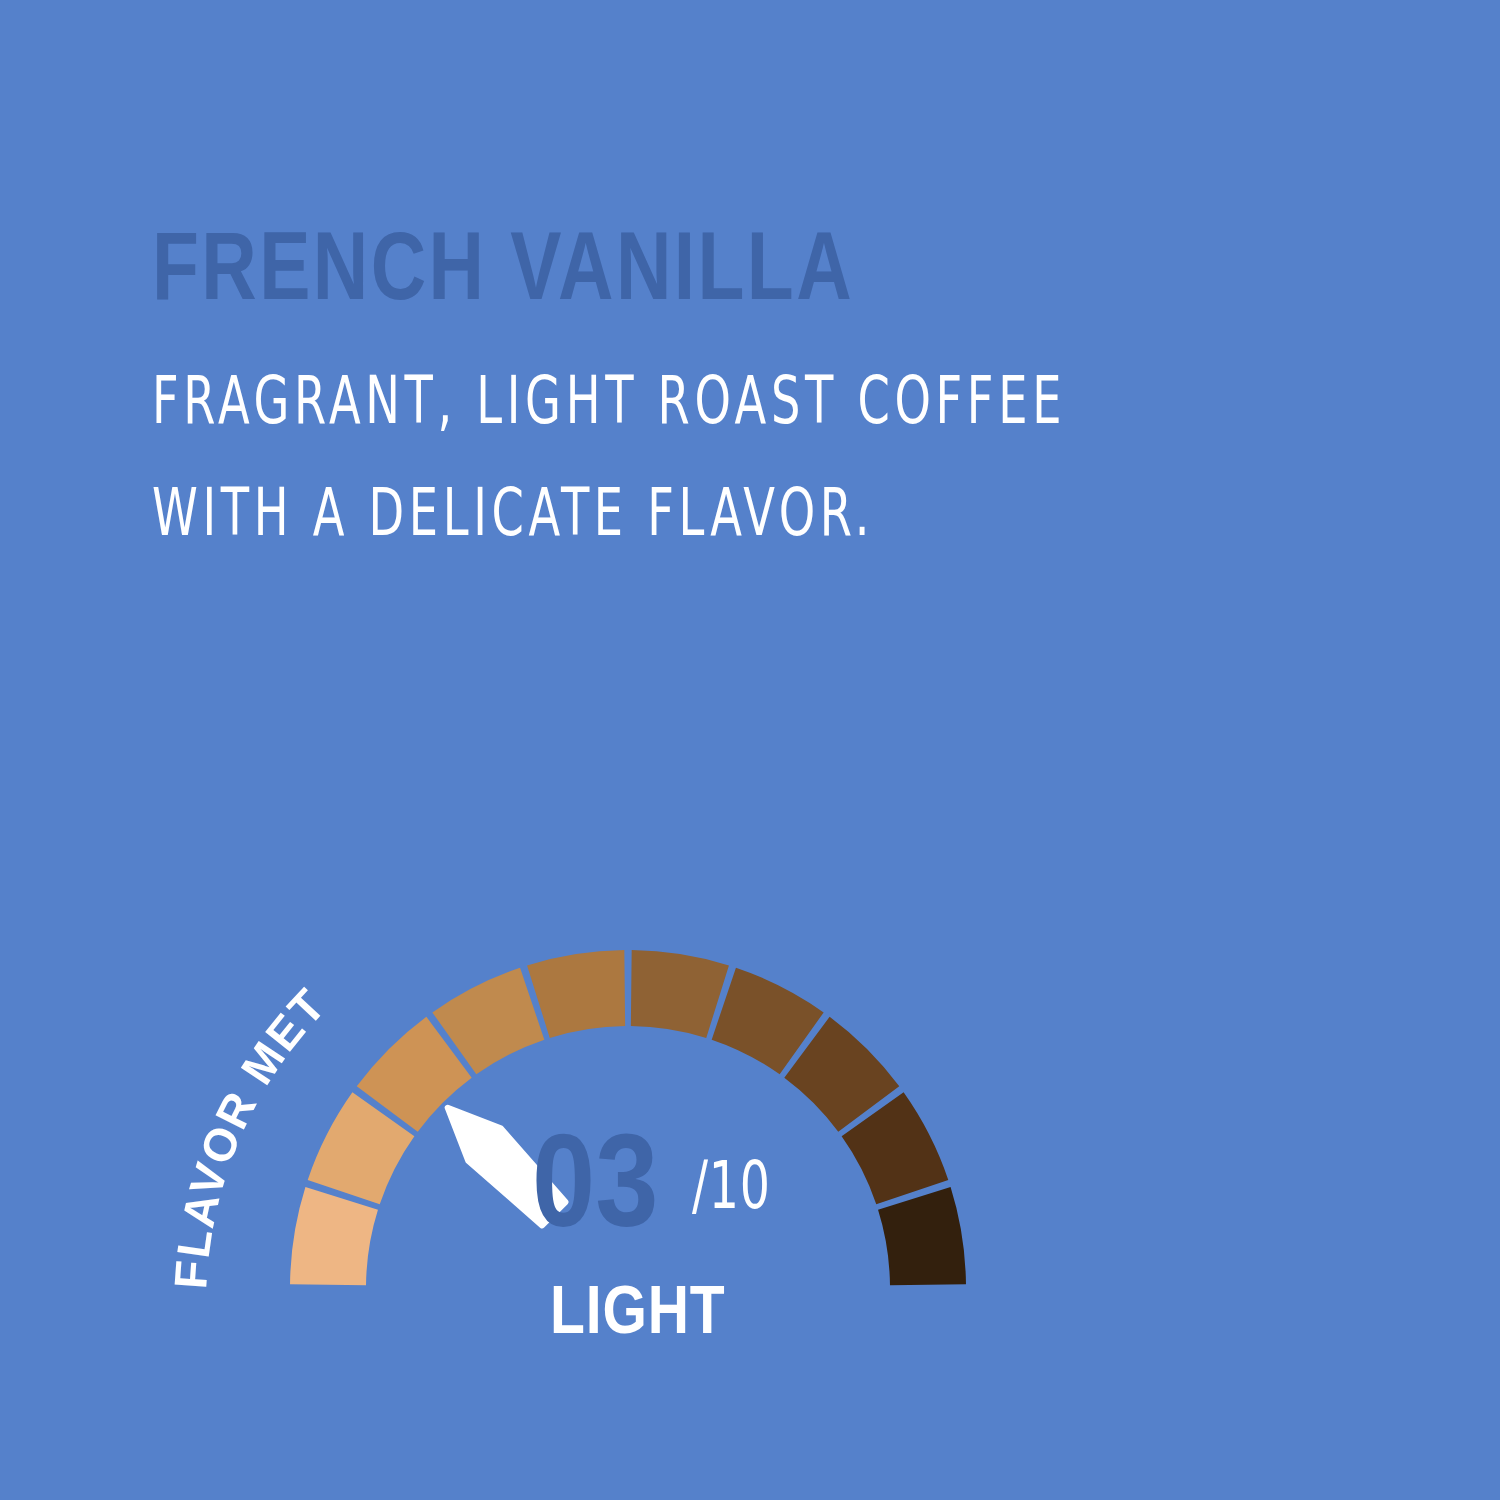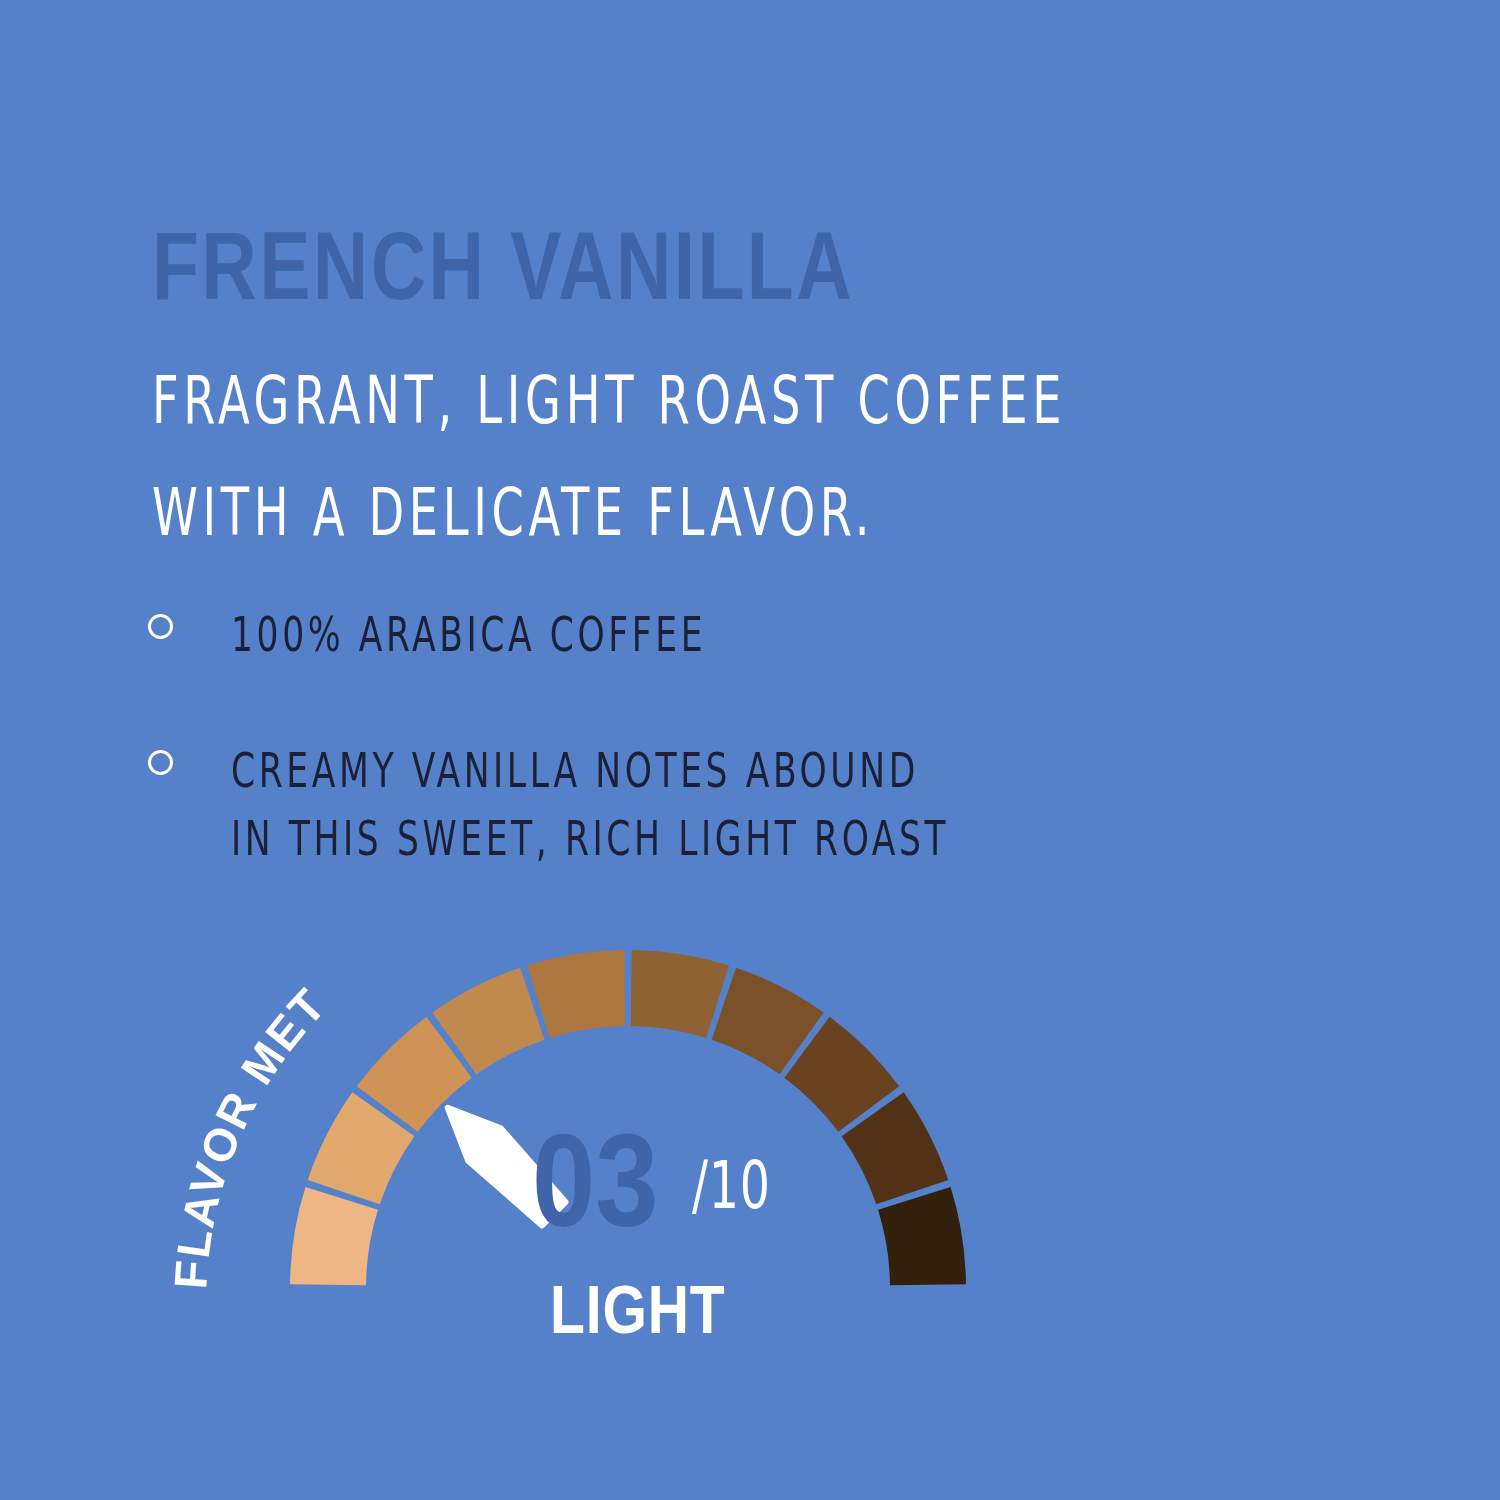--- a/index.html
+++ b/index.html
@@ -152,38 +152,20 @@
 
 <div id="stage">
 
   <div class="product-title">FRENCH VANILLA</div>
 
   <div class="product-desc">
     <span class="line">FRAGRANT, LIGHT ROAST COFFEE</span>
     <span class="line">WITH A DELICATE FLAVOR.</span>
   </div>
 
-  <div class="bullets">
-
-    <div class="bullet-row">
-      <span class="bullet-dot"></span>
-      <span class="bullet-text">
-        <span class="line">100% ARABICA COFFEE</span>
-      </span>
-    </div>
-
-    <div class="bullet-row">
-      <span class="bullet-dot"></span>
-      <span class="bullet-text">
-        <span class="line">CREAMY VANILLA NOTES ABOUND</span>
-        <span class="line">IN THIS SWEET, RICH LIGHT ROAST</span>
-      </span>
-    </div>
-
-  </div>
 
   <div id="gauge-wrap">
     <svg id="gauge-svg" width="1500" height="440" viewBox="0 0 1500 440">
       <defs>
         <path id="meterArcPath" d="M 206 398 A 422 422 0 0 1 333 98" fill="none"></path>
       </defs>
 
       <g id="segments">
           <path d="M 290.02010930994936 379.31306507496646 A 338 338 0 0 1 305.4226970335137 282.06495350539683 L 377.9548716650313 304.7604077467869 A 262 262 0 0 0 366.01558768996074 380.14208002852433 Z" fill="#EEB684"></path>
           <path d="M 307.70134813149355 275.0519865341778 A 338 338 0 0 1 352.4013986996651 187.32319769247295 L 414.37031496837943 231.32153193913584 A 262 262 0 0 0 379.7211633445305 299.32432092294255 Z" fill="#E2A96F"></path>

